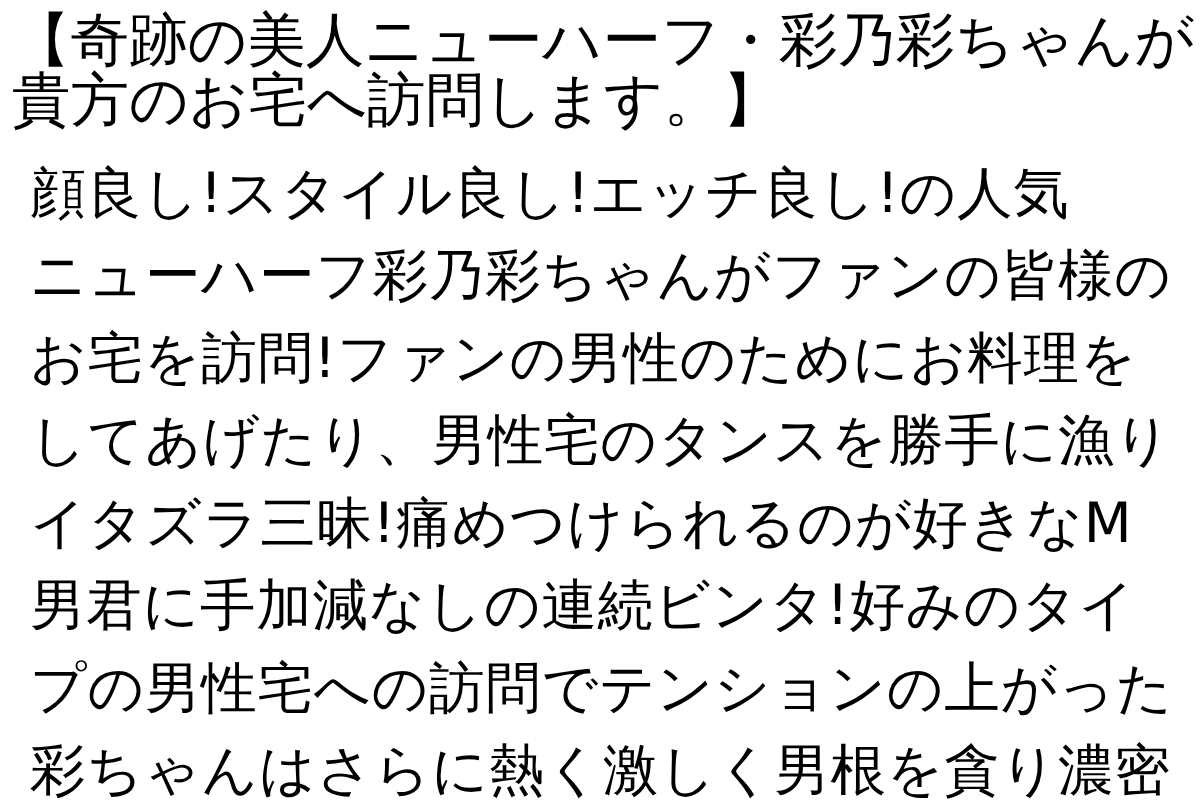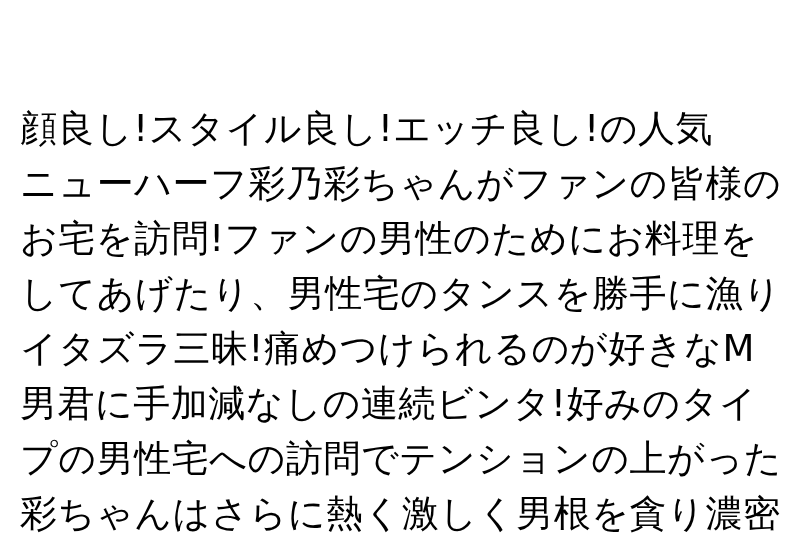--- a/index.html
+++ b/index.html
@@ -44,20 +44,22 @@
     font-weight: normal;
     letter-spacing: 0.5px;
     white-space: pre-line;
     color: #000000;
   }
 </style>
 </head>
 <body>
 
 <div class="page">
+  <h1 class="title">【奇跡の美人ニューハーフ・彩乃彩ちゃんが
+貴方のお宅へ訪問します。】</h1>
   <p class="description">顔良し!スタイル良し!エッチ良し!の人気
 ニューハーフ彩乃彩ちゃんがファンの皆様の
 お宅を訪問!ファンの男性のためにお料理を
 してあげたり、男性宅のタンスを勝手に漁り
 イタズラ三昧!痛めつけられるのが好きなM
 男君に手加減なしの連続ビンタ!好みのタイ
 プの男性宅への訪問でテンションの上がった
 彩ちゃんはさらに熱く激しく男根を貪り濃密
 アナルファック!快楽に支配された彩ちゃん
 のペニクリから白濁ザーメンが発射される!</p>

